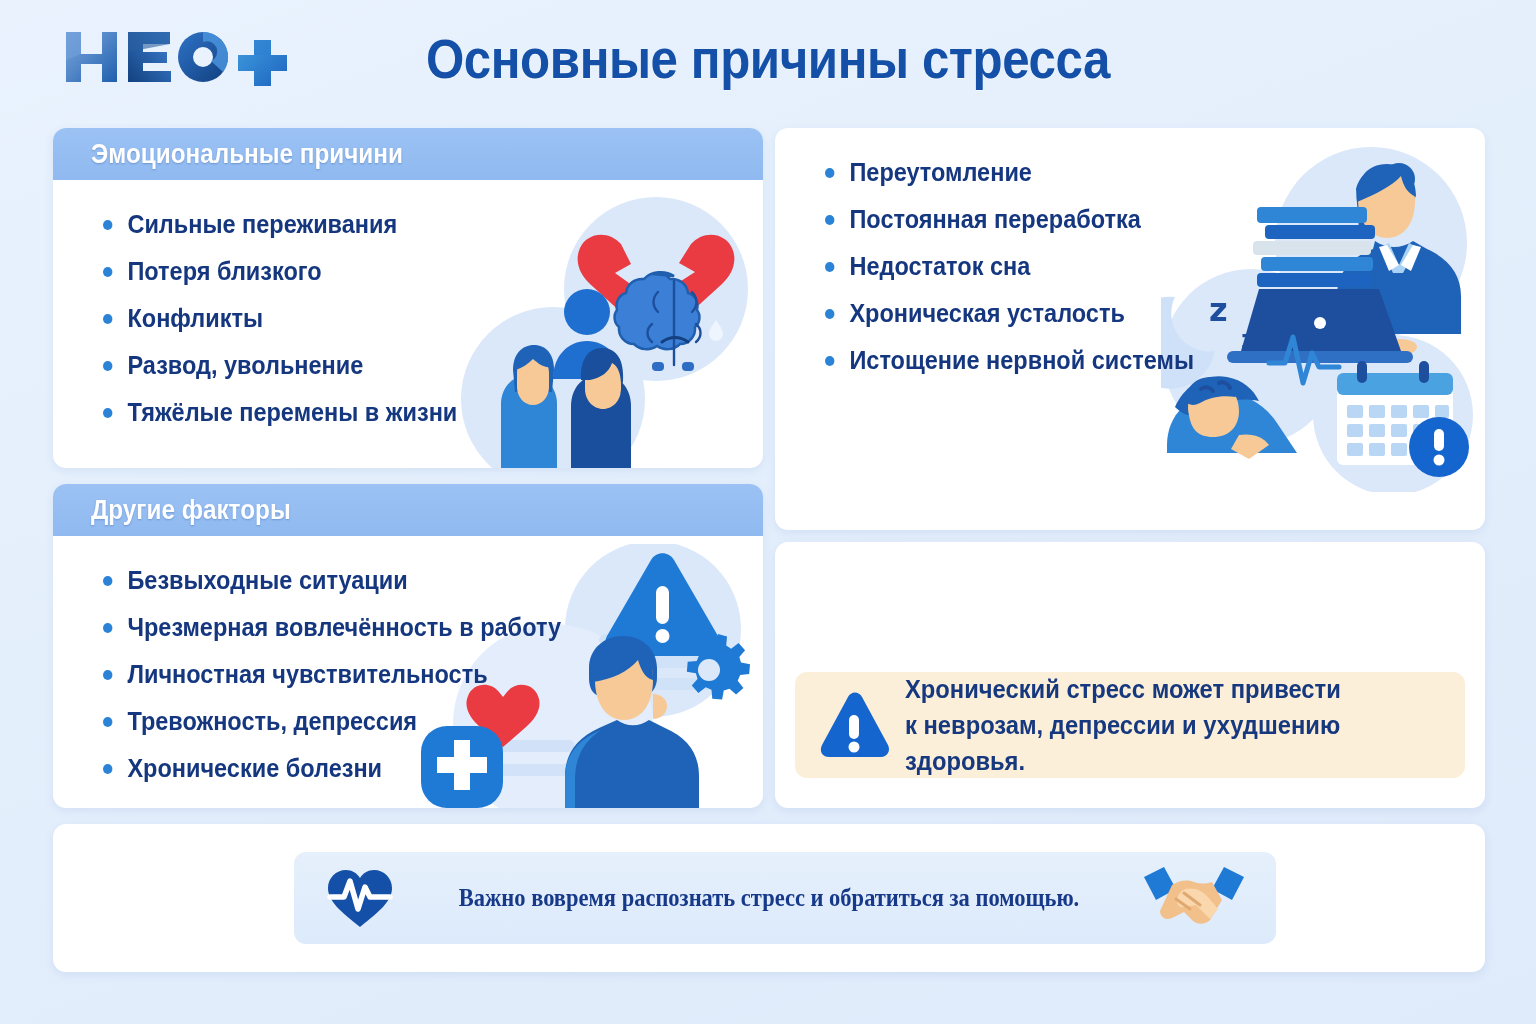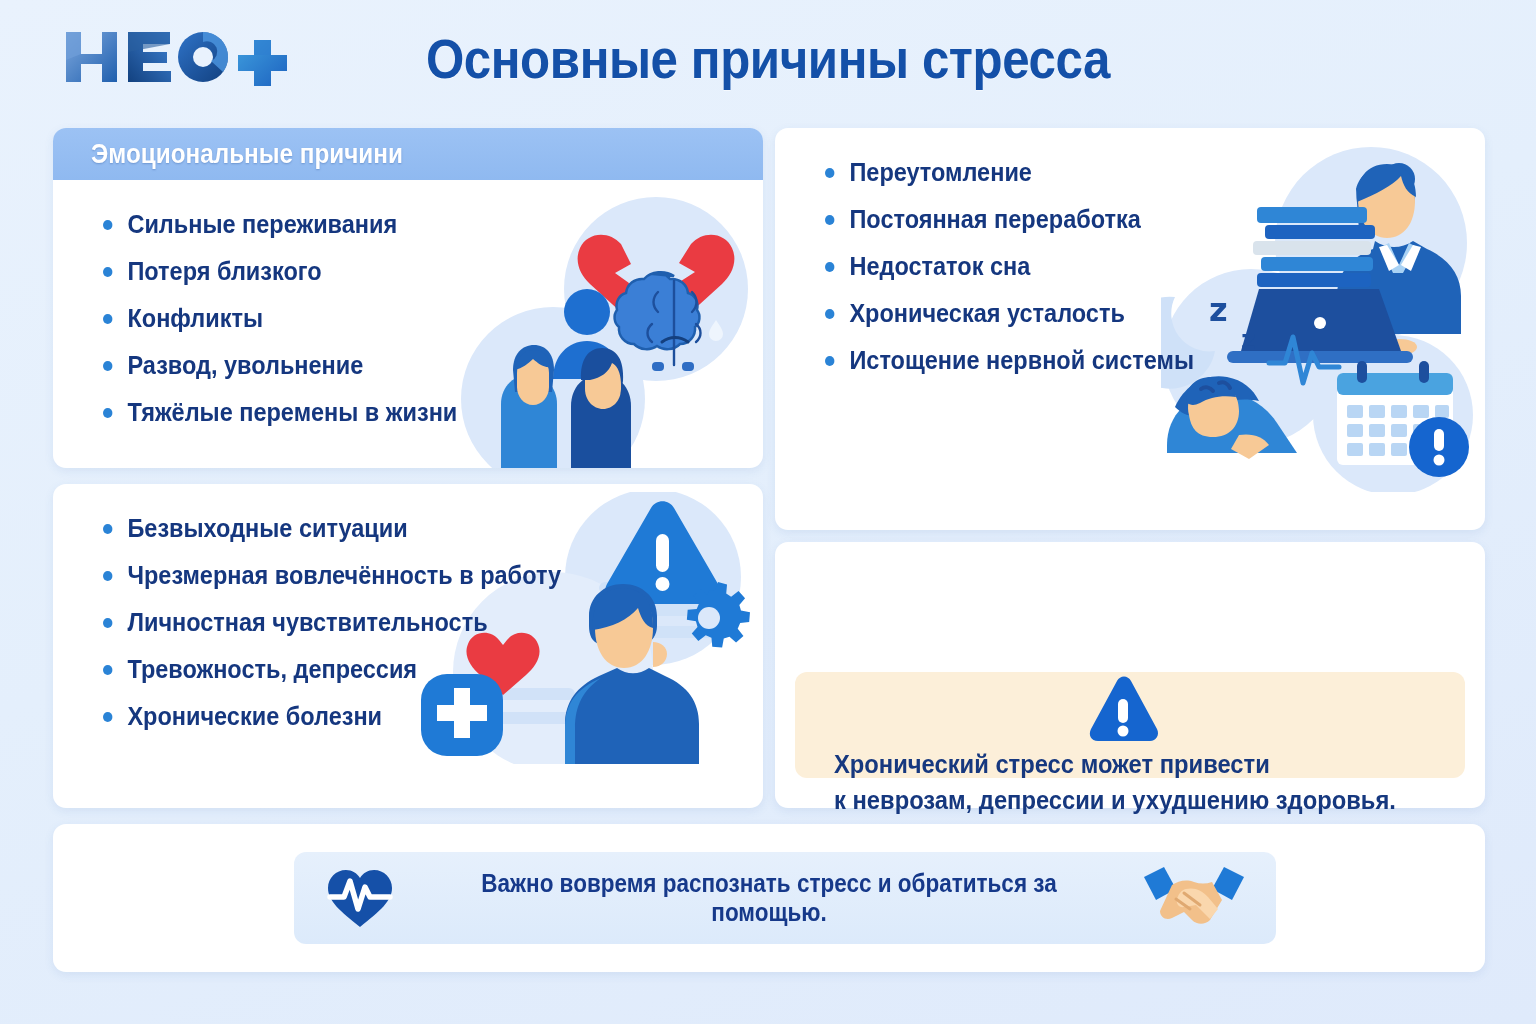--- a/index.html
+++ b/index.html
@@ -56,34 +56,34 @@
   #card-emotional{left:53px;top:128px;width:710px;height:340px;}
   #card-overload {left:775px;top:128px;width:710px;height:402px;}
   #card-other    {left:53px;top:484px;width:710px;height:324px;}
   #card-blank    {left:775px;top:542px;width:710px;height:266px;}
   #card-footer   {left:53px;top:824px;width:1432px;height:148px;}
 
   
   .callout{
     position:absolute;left:795px;top:672px;width:670px;height:106px;
     background:#fcefd9;border-radius:12px;display:flex;align-items:center;
-    padding:0 22px;box-sizing:border-box;z-index:6;flex-direction:column;
+    padding:0 22px;box-sizing:border-box;z-index:6;
   }
   .callout .tri{flex:0 0 74px;margin-right:14px;}
   .callout-text{
     color:#16387f;font-size:25px;font-weight:600;line-height:1.45;
     transform:scaleX(.95);transform-origin:left center;
   }
 
   
   .footer-banner{
     position:absolute;left:294px;top:852px;width:982px;height:92px;
     background:linear-gradient(180deg,#e6f0fc 0%,#dceafb 100%);
     border-radius:12px;display:flex;align-items:center;
-    padding:0 30px;box-sizing:border-box;z-index:6;
+    padding:0 30px;box-sizing:border-box;z-index:6;font-family:Liberation Serif, serif;
   }
   .footer-banner .heartbeat{flex:0 0 72px;}
   .footer-text{
     flex:1 1 auto;text-align:center;color:#16398a;font-size:25px;font-weight:600;
     transform:scaleX(.9);
   }
   .footer-banner .handshake{flex:0 0 104px;text-align:right;}
 </style>
 </head>
 <body>
@@ -282,20 +282,23 @@
           </li>
         <li>
             <span class="dot"></span>
             <span>Истощение нервной системы</span>
           </li>
       </ul>
     </div>
   </div>
 
   <div class="card" id="card-other">
+    <div class="card-head">
+      <span class="card-head-title">Другие факторы</span>
+    </div>
     <div class="card-body">
 
       <svg class="illus" width="360" height="272" viewBox="0 0 360 272" style="right:0;bottom:0;">
         <circle cx="250" cy="85" r="88" fill="#dbe8fa"></circle>
         <circle cx="150" cy="180" r="100" fill="#e3edfb"></circle>
         <g fill="#cfe1f8" opacity=".85">
           <rect x="196" y="90" width="120" height="12" rx="6"></rect>
           <rect x="212" y="112" width="96" height="12" rx="6"></rect>
           <rect x="230" y="134" width="86" height="12" rx="6"></rect>
           <rect x="62" y="196" width="110" height="12" rx="6"></rect>

